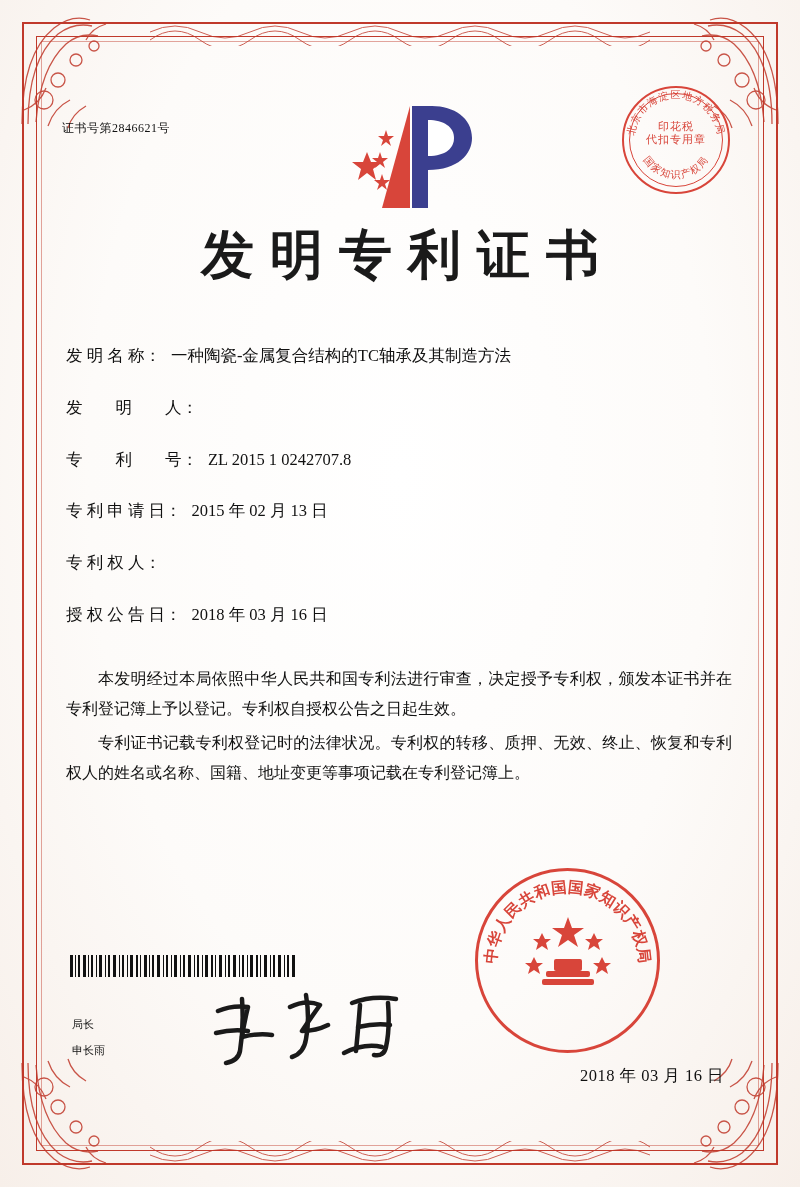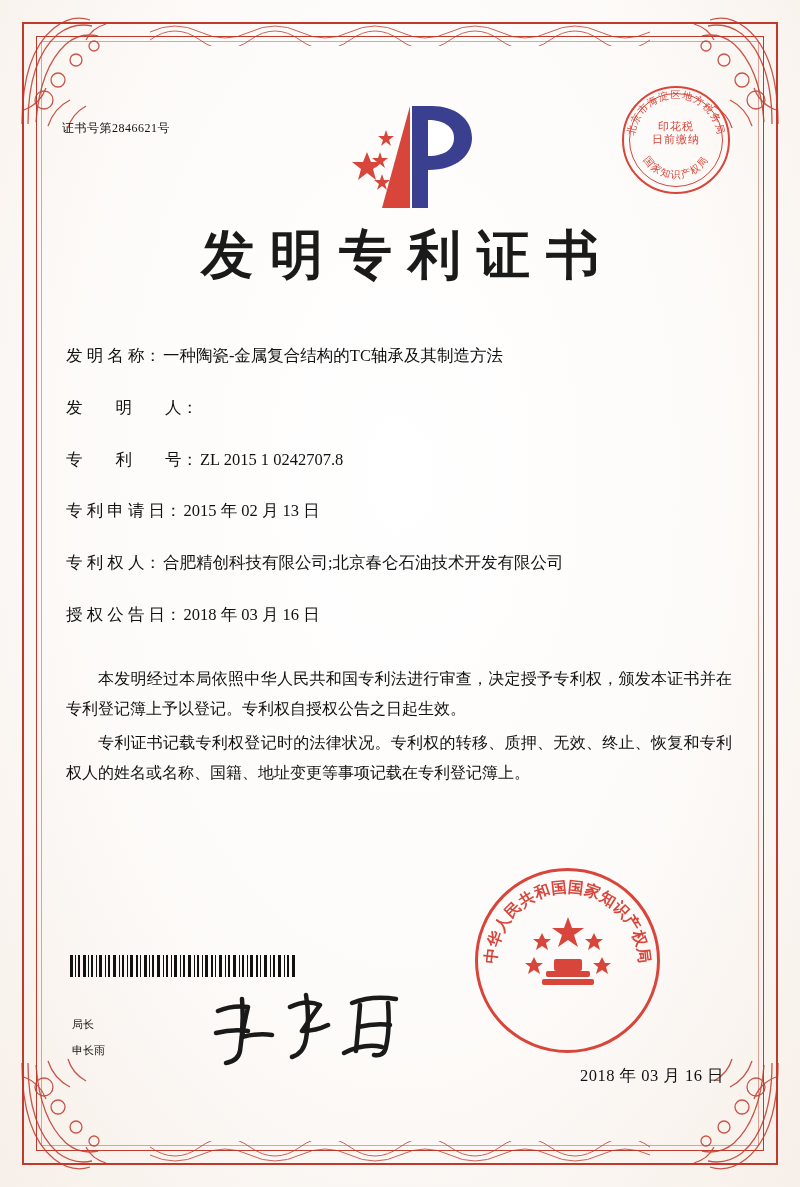--- a/index.html
+++ b/index.html
@@ -169,20 +169,21 @@
     margin-bottom: 27px;
   }
   .field-label {
     white-space: pre;
     color: #111;
     flex: 0 0 auto;
   }
   .field-value {
     color: #111;
     padding-left: 2px;
+    margin-left: 8px;
   }
 
   .paras {
     position: absolute;
     left: 4px;
     right: 6px;
     top: 602px;
     font-size: 16px;
     line-height: 30px;
     color: #111;
@@ -365,21 +366,21 @@
         </defs>
         <text>
           <textPath href="#arcTop" startOffset="50%" text-anchor="middle">北京市海淀区地方税务局</textPath>
         </text>
         <text>
           <textPath href="#arcBottom" startOffset="50%" text-anchor="middle">国家知识产权局</textPath>
         </text>
       </svg>
       <div class="mid">
         <div>印花税</div>
-        <div>日前缴纳</div>
+        <div>代扣专用章</div>
       </div>
     </div>
 
     <div class="title">发明专利证书</div>
 
     <div class="fields">
       <div class="field-row">
         <span class="field-label">发 明 名 称：</span>
         <span class="field-value">一种陶瓷-金属复合结构的TC轴承及其制造方法</span>
       </div>
@@ -389,21 +390,20 @@
       <div class="field-row">
         <span class="field-label">专　　利　　号：</span>
         <span class="field-value">ZL 2015 1 0242707.8</span>
       </div>
       <div class="field-row">
         <span class="field-label">专 利 申 请 日：</span>
         <span class="field-value">2015 年 02 月 13 日</span>
       </div>
       <div class="field-row">
         <span class="field-label">专 利 权 人：</span>
-        <span class="field-value">合肥精创科技有限公司;北京春仑石油技术开发有限公司</span>
       </div>
       <div class="field-row">
         <span class="field-label">授 权 公 告 日：</span>
         <span class="field-value">2018 年 03 月 16 日</span>
       </div>
     </div>
 
     <div class="paras">
       <p>本发明经过本局依照中华人民共和国专利法进行审查，决定授予专利权，颁发本证书并在专利登记簿上予以登记。专利权自授权公告之日起生效。</p>
       <p>专利证书记载专利权登记时的法律状况。专利权的转移、质押、无效、终止、恢复和专利权人的姓名或名称、国籍、地址变更等事项记载在专利登记簿上。</p>

